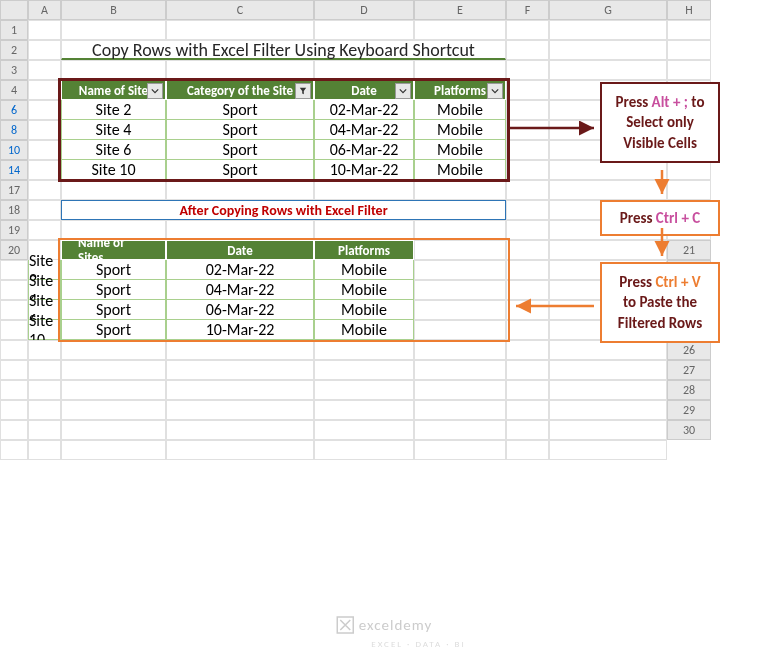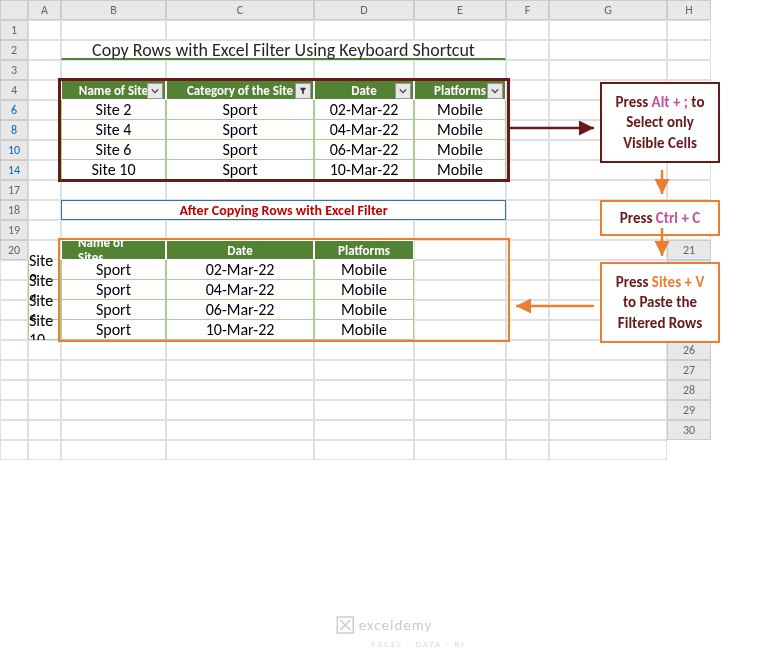--- a/index.html
+++ b/index.html
@@ -299,21 +299,21 @@
 <div class="subtitle-box" style="left:61px; top:200px; width:445px; height:20px;"></div>
 <div class="box2" style="left:58px; top:238px; width:452px; height:104px;"></div>
 
 <div class="callout c1" style="left:600px; top:82px;">
   <span>Press </span><span class="pink">Alt + ;</span><span> to Select only Visible Cells</span>
 </div>
 <div class="callout c2" style="left:600px; top:200px; padding:6px 8px;">
   <span>Press </span><span class="pink">Ctrl + C</span>
 </div>
 <div class="callout c3" style="left:600px; top:262px;">
-  <span>Press </span><span class="orange">Sites + V</span><span> to Paste the Filtered Rows</span>
+  <span>Press </span><span class="orange">Ctrl + V</span><span> to Paste the Filtered Rows</span>
 </div>
 
 <svg class="arrow" style="left:510px; top:118px; width:90px; height:20px;">
     <defs>
       <marker id="ah1" markerWidth="8" markerHeight="8" refX="6" refY="3" orient="auto">
         <path d="M0 0L6 3L0 6z" fill="#6a1919"></path>
       </marker>
     </defs>
     <line x1="0" y1="10" x2="84" y2="10" stroke="#6a1919" stroke-width="2.5" marker-end="url(#ah1)"></line>
   </svg>

